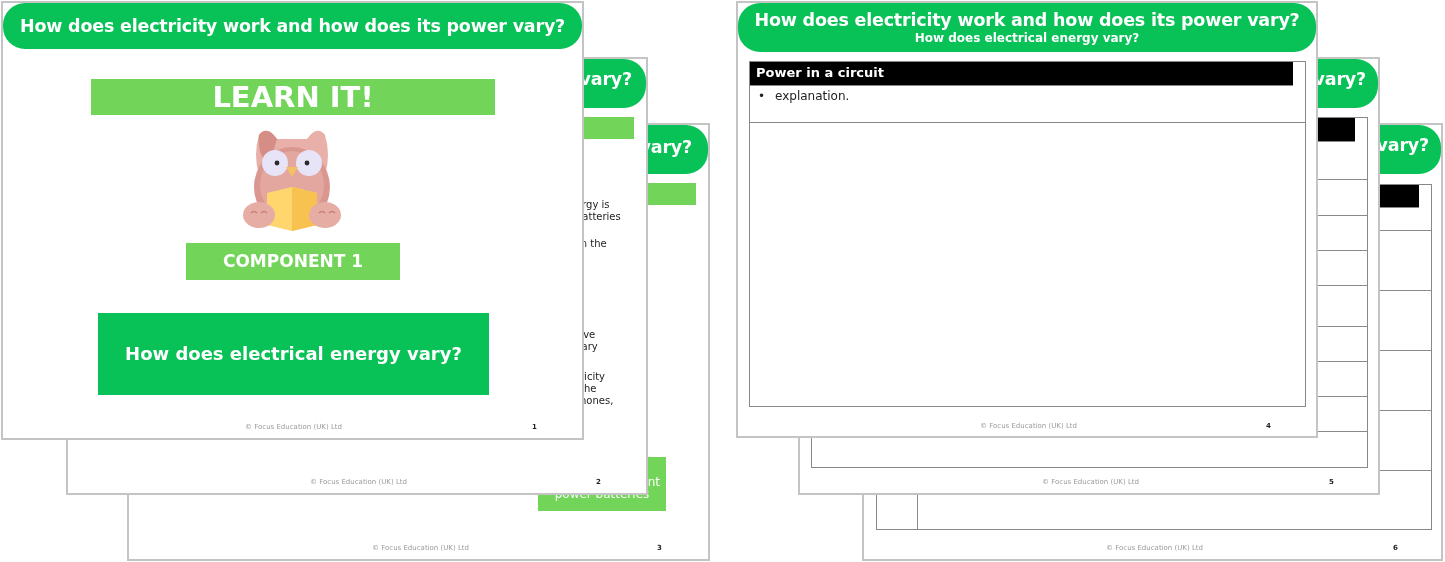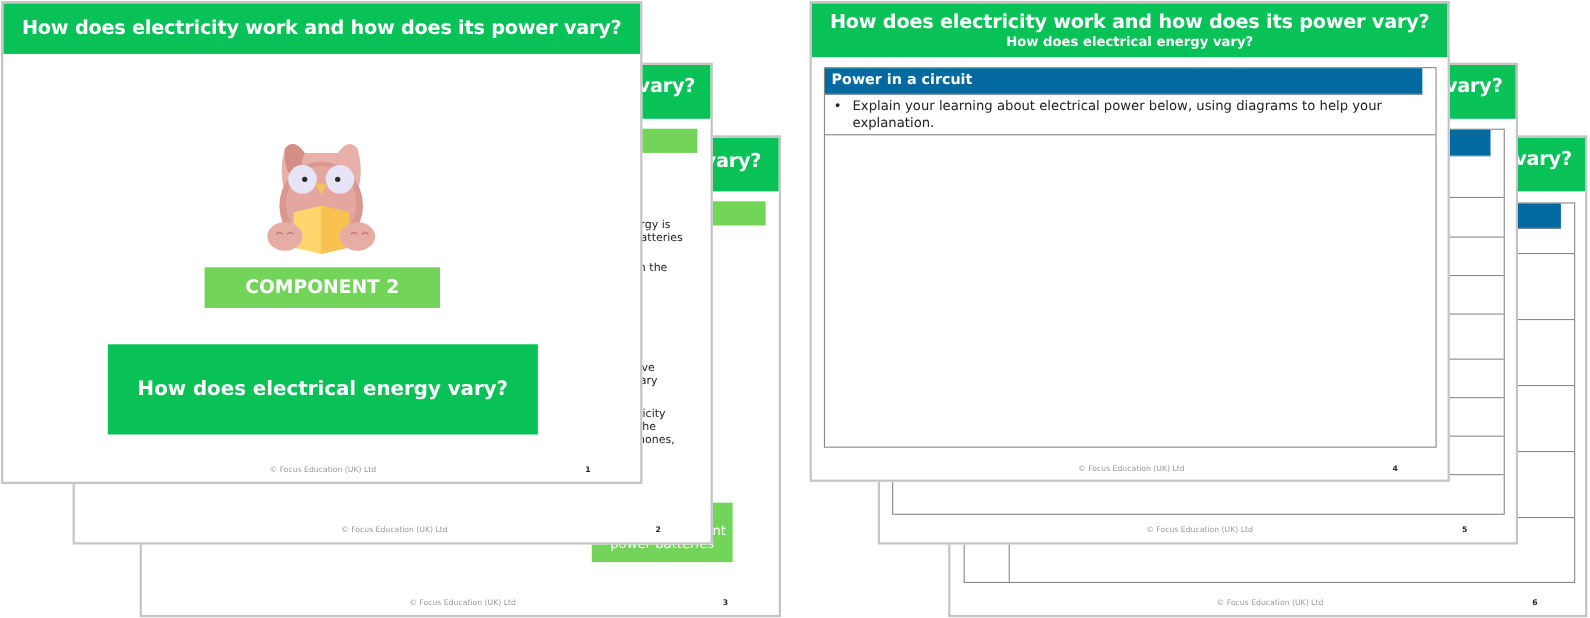--- a/index.html
+++ b/index.html
@@ -8,34 +8,34 @@
       background: #ffffff;
       font-family: "DejaVu Sans", "Liberation Sans", sans-serif;
     }
     .slide {
       position: absolute; background: #ffffff;
       border: 2px solid #c4c4c4; box-sizing: border-box; overflow: hidden;
     }
     .header {
       position: absolute; left: 0; right: 0; top: 0;
       background: #08c157; color: #ffffff; text-align: center;
-      font-weight: bold; box-sizing: border-box;
+      font-weight: bold; box-sizing: border-box; border-radius: 22px;
     }
     .header .title { font-size: 17.5px; letter-spacing: -0.2px; white-space: nowrap; }
     .header .subtitle { font-size: 12px; margin-top: 1px; }
     .footer-copy {
       position: absolute; font-size: 7px; color: #9a9a9a; white-space: nowrap;
     }
     .footer-num {
       position: absolute; font-size: 7px; color: #222; font-weight: bold;
     }
     .lgbar { position: absolute; background: #72d55a; }
     .cut-text { position: absolute; font-size: 10px; color: #222; line-height: 12px; white-space: nowrap; }
     .tbl { position: absolute; border: 1.5px solid #888; box-sizing: border-box; background: #fff; }
-    .tbl .hd { position: absolute; left: 0; right: 12px; top: 0; background: #0369a1; border-bottom: 1.5px solid #888; box-sizing: border-box; }
+    .tbl .hd { position: absolute; left: 0; right: 12px; top: 0; background: #000000; border-bottom: 1.5px solid #888; box-sizing: border-box; }
     .hline { position: absolute; left: 0; right: 0; height: 0; border-top: 1.5px solid #8a8a8a; }
     .vline { position: absolute; top: 0; bottom: 0; width: 0; border-left: 1.5px solid #8a8a8a; }
   </style>
 </head>
 <body>
 
 <div class="slide" style="left:127px; top:123px; width:583px; height:438px;">
   <div class="header" style="height:49px; padding-top:12px; text-align:right; padding-right:16px;">
     <span class="title">vary?</span>
   </div>
@@ -70,41 +70,44 @@
     <div>hones,</div>
   </div>
   <div class="footer-copy" style="left:242px; top:419px;">© Focus Education (UK) Ltd</div>
   <div class="footer-num" style="left:528px; top:419px;">2</div>
 </div>
 
 <div class="slide" style="left:1px; top:1px; width:583px; height:439px;">
   <div class="header" style="height:46px; padding-top:13px;">
     <span class="title">How does electricity work and how does its power vary?</span>
   </div>
+  <div class="lgbar" style="left:88px; width:404px; top:76px; height:36px; color:#fff; font-weight:bold; font-size:29px; text-align:center; line-height:36px;">
+    <span>LEARN IT!</span>
+  </div>
 
   <div style="position:absolute; left:236px; top:122px; width:106px; height:108px;">
     <svg width="106" height="108" viewBox="0 0 106 108">
       <path d="M20 10 Q28 0 38 14 L68 14 Q78 0 86 10 Q92 30 86 50 L20 50 Q14 30 20 10 Z" fill="#e8b0a8"></path>
       <path d="M20 10 Q28 0 38 14 L30 40 Q18 30 20 10 Z" fill="#d48e86"></path>
       <ellipse cx="53" cy="62" rx="38" ry="40" fill="#d9978f"></ellipse>
       <ellipse cx="53" cy="60" rx="32" ry="34" fill="#e4a79f"></ellipse>
       <circle cx="36" cy="38" r="13" fill="#e7e4f7"></circle>
       <circle cx="70" cy="38" r="13" fill="#e7e4f7"></circle>
       <circle cx="38" cy="38" r="2.4" fill="#2a2a2a"></circle>
       <circle cx="68" cy="38" r="2.4" fill="#2a2a2a"></circle>
       <path d="M47 42 L59 42 L53 52 Z" fill="#f3c064"></path>
       <path d="M28 68 L53 62 L78 68 L78 100 L53 106 L28 100 Z" fill="#ffd66e"></path>
       <path d="M53 62 L78 68 L78 100 L53 106 Z" fill="#f7c24f"></path>
       <ellipse cx="20" cy="90" rx="16" ry="13" fill="#e6ada5"></ellipse>
       <ellipse cx="86" cy="90" rx="16" ry="13" fill="#e6ada5"></ellipse>
       <path d="M12 88 q3 -3 6 0 M22 88 q3 -3 6 0 M80 88 q3 -3 6 0 M90 88 q3 -3 6 0" stroke="#c77f77" stroke-width="1.5" fill="none"></path>
     </svg>
   </div>
   <div class="lgbar" style="left:183px; width:214px; top:240px; height:37px; color:#fff; font-weight:bold; font-size:17px; text-align:center; line-height:37px;">
-    <span>COMPONENT 2</span>
+    <span>COMPONENT 1</span>
   </div>
   <div style="position:absolute; left:95px; width:391px; top:310px; height:82px; background:#08c157; color:#fff; font-weight:bold; font-size:18px; text-align:center; line-height:82px;">
     <span>How does electrical energy vary?</span>
   </div>
   <div class="footer-copy" style="left:242px; top:420px;">© Focus Education (UK) Ltd</div>
   <div class="footer-num" style="left:529px; top:420px;">1</div>
 </div>
 
 <div class="slide" style="left:862px; top:123px; width:581px; height:438px;">
   <div class="header" style="height:49px; padding-top:10px; text-align:right; padding-right:12px;">
@@ -148,21 +151,20 @@
     <div class="title">How does electricity work and how does its power vary?</div>
     <div class="subtitle">How does electrical energy vary?</div>
   </div>
   <div class="tbl" style="left:11px; width:557px; top:58px; height:346px;">
     <div class="hd" style="height:24px; color:#fff; font-weight:bold; font-size:13px; padding-left:6px; line-height:22px;">
       <span>Power in a circuit</span>
     </div>
     <div style="position:absolute; left:0; right:0; top:24px; height:37px; border-bottom:1.5px solid #888; box-sizing:border-box; font-size:12px; color:#222; line-height:15px;">
       <span style="position:absolute; left:8px; top:3px;">•</span>
       <div style="position:absolute; left:25px; top:3px; right:6px;">
-        <div style="white-space:nowrap;">Explain your learning about electrical power below, using diagrams to help your</div>
         <div>explanation.</div>
       </div>
     </div>
     <div style="position:absolute; left:0; right:0; top:61px; bottom:0;"></div>
   </div>
   <div class="footer-copy" style="left:242px; top:419px;">© Focus Education (UK) Ltd</div>
   <div class="footer-num" style="left:528px; top:419px;">4</div>
 </div>
 
 </body></html>

